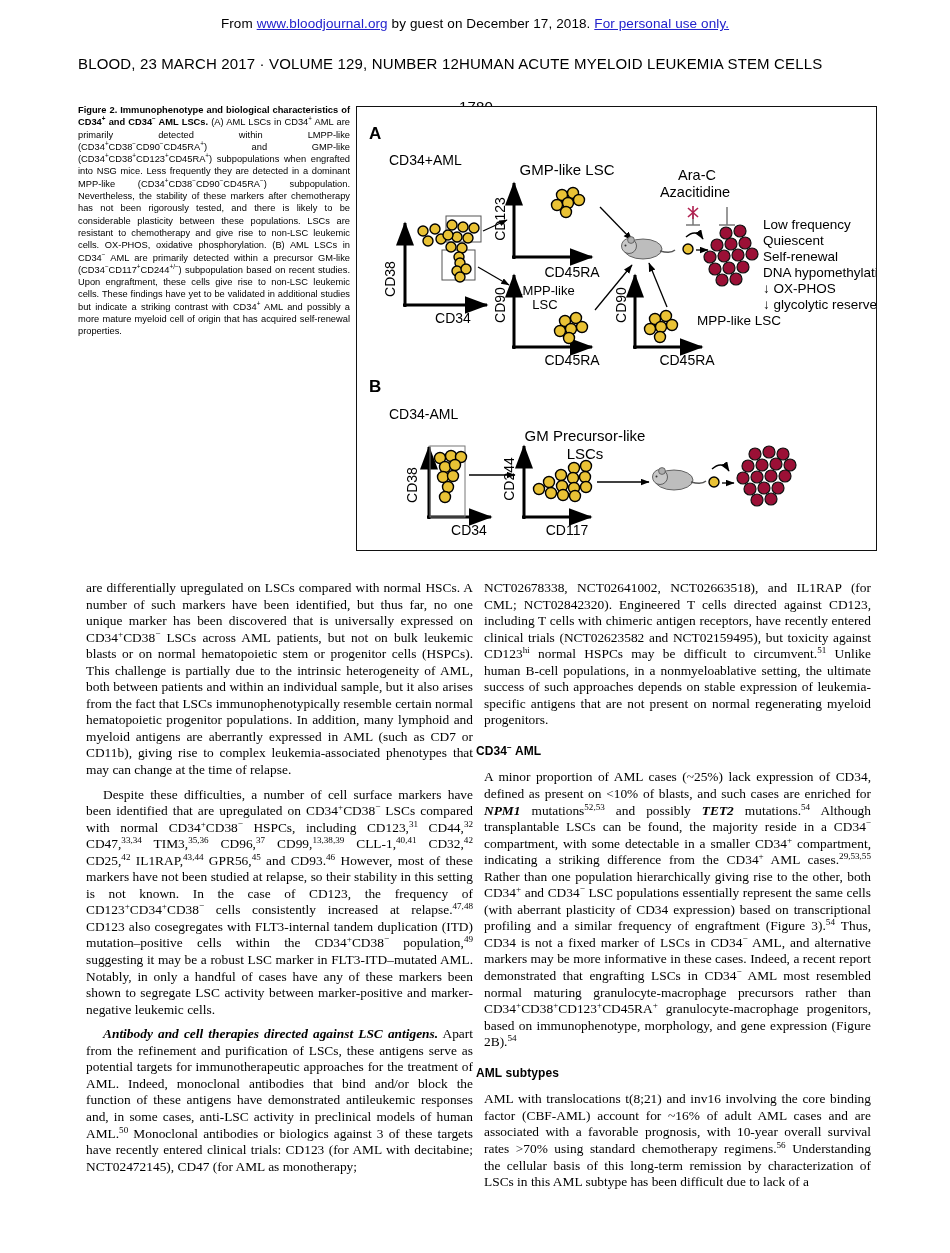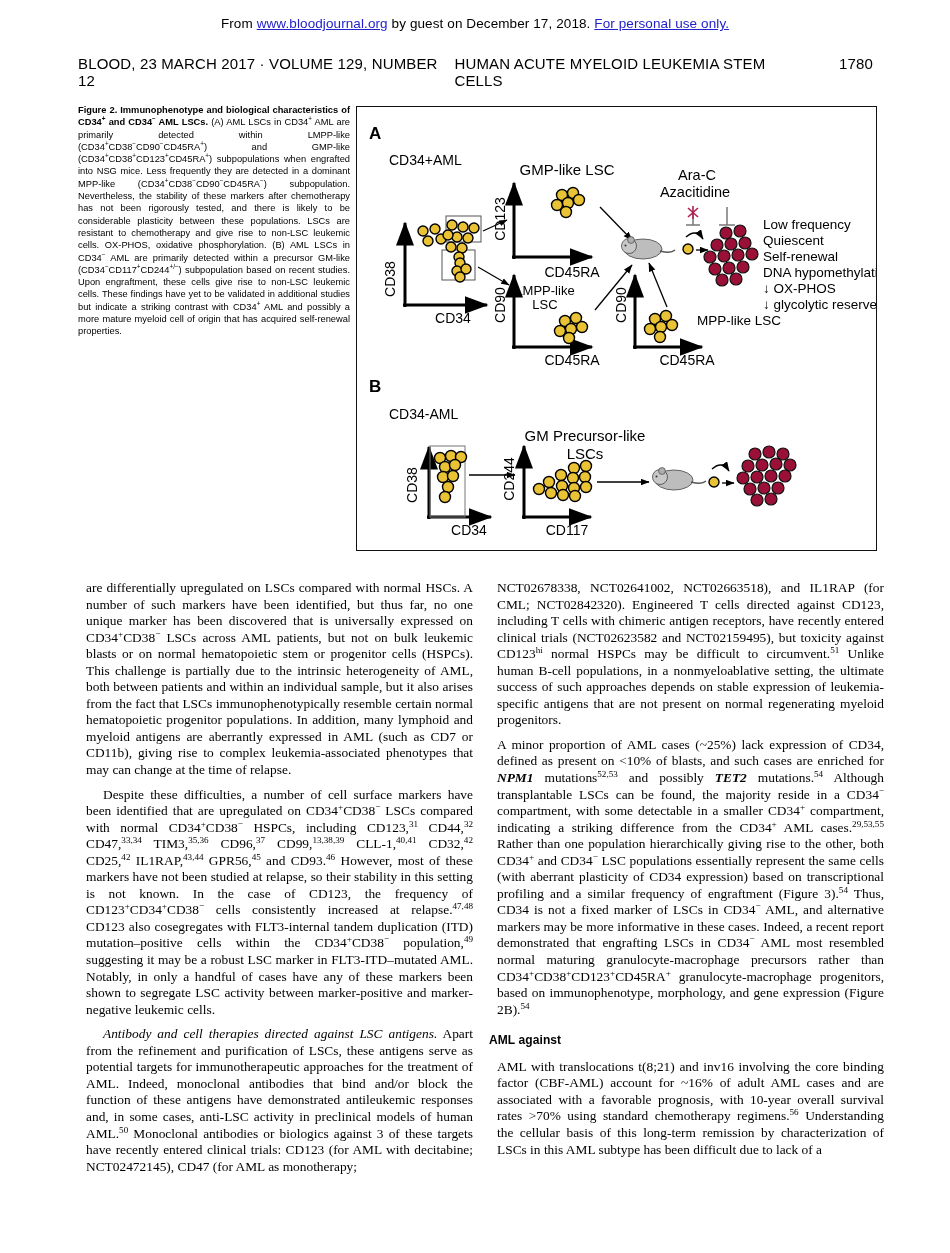--- a/index.html
+++ b/index.html
@@ -26,21 +26,21 @@
   .banner .lnk{color:#2222cc;}
 
   
   .runhead{
     position:absolute;top:55px;left:78px;width:795px;
     font-family:"Liberation Sans", sans-serif;
     font-size:15px;
     letter-spacing:.15px;
     display:flex;justify-content:flex-start;align-items:baseline;
   }
-  .runhead .rightgrp{display:flex;gap:26px;}
+  .runhead .rightgrp{display:flex;gap:26px;flex-direction:column;}
 
   
   .caption{
     position:absolute;left:78px;top:104px;width:272px;
     font-family:"Liberation Sans", sans-serif;
     font-size:9.3px;
     line-height:12.3px;
     text-align:justify;
     color:#000;
   }
@@ -59,32 +59,32 @@
 
   
   .col{
     position:absolute;top:572px;width:403px;
     font-size:13.4px;
     line-height:16.55px;
     text-align:justify;
     font-family:"Liberation Serif", serif;
   }
   .col.left{left:78px;}
-  .col.right{left:489px;}
+  .col.right{left:476px;}
   .col p{margin:8px;text-indent:0;}
   .col p.ind{text-indent:17px;}
   .col p + p{margin-top:0;}
   .sechead{
     font-family:"Liberation Sans", sans-serif;
     font-weight:bold;
     font-size:12px;
     margin:14px 0 10px 0;
     letter-spacing:.1px;
   }
-  .runin{font-weight:normal;font-style:italic;}
+  .runin{font-weight:bold;font-style:italic;}
   .ital{font-style:italic;font-weight:bold;}
 </style>
 </head>
 <body>
 
 <div class="page">
 
   <div class="banner">
     <span>From </span><a class="lnk" href="#">www.bloodjournal.org</a><span> by guest on December 17, 2018. </span><a class="lnk" href="#">For personal use only.</a>
   </div>
@@ -349,21 +349,22 @@
     <p>are differentially upregulated on LSCs compared with normal HSCs. A number of such markers have been identified, but thus far, no one unique marker has been discovered that is universally expressed on CD34<sup>+</sup>CD38<sup>−</sup> LSCs across AML patients, but not on bulk leukemic blasts or on normal hematopoietic stem or progenitor cells (HSPCs). This challenge is partially due to the intrinsic heterogeneity of AML, both between patients and within an individual sample, but it also arises from the fact that LSCs immunophenotypically resemble certain normal hematopoietic progenitor populations. In addition, many lymphoid and myeloid antigens are aberrantly expressed in AML (such as CD7 or CD11b), giving rise to complex leukemia-associated phenotypes that may can change at the time of relapse.</p>
 
     <p class="ind">Despite these difficulties, a number of cell surface markers have been identified that are upregulated on CD34<sup>+</sup>CD38<sup>−</sup> LSCs compared with normal CD34<sup>+</sup>CD38<sup>−</sup> HSPCs, including CD123,<sup>31</sup> CD44,<sup>32</sup> CD47,<sup>33,34</sup> TIM3,<sup>35,36</sup> CD96,<sup>37</sup> CD99,<sup>13,38,39</sup> CLL-1,<sup>40,41</sup> CD32,<sup>42</sup> CD25,<sup>42</sup> IL1RAP,<sup>43,44</sup> GPR56,<sup>45</sup> and CD93.<sup>46</sup> However, most of these markers have not been studied at relapse, so their stability in this setting is not known. In the case of CD123, the frequency of CD123<sup>+</sup>CD34<sup>+</sup>CD38<sup>−</sup> cells consistently increased at relapse.<sup>47,48</sup> CD123 also cosegregates with FLT3-internal tandem duplication (ITD) mutation–positive cells within the CD34<sup>+</sup>CD38<sup>−</sup> population,<sup>49</sup> suggesting it may be a robust LSC marker in FLT3-ITD–mutated AML. Notably, in only a handful of cases have any of these markers been shown to segregate LSC activity between marker-positive and marker-negative leukemic cells.</p>
 
     <p class="ind"><span class="runin">Antibody and cell therapies directed against LSC antigens.</span> Apart from the refinement and purification of LSCs, these antigens serve as potential targets for immunotherapeutic approaches for the treatment of AML. Indeed, monoclonal antibodies that bind and/or block the function of these antigens have demonstrated antileukemic responses and, in some cases, anti-LSC activity in preclinical models of human AML.<sup>50</sup> Monoclonal antibodies or biologics against 3 of these targets have recently entered clinical trials: CD123 (for AML with decitabine; NCT02472145), CD47 (for AML as monotherapy;</p>
   </div>
 
   <div class="col right">
     <p>NCT02678338, NCT02641002, NCT02663518), and IL1RAP (for CML; NCT02842320). Engineered T cells directed against CD123, including T cells with chimeric antigen receptors, have recently entered clinical trials (NCT02623582 and NCT02159495), but toxicity against CD123<sup>hi</sup> normal HSPCs may be difficult to circumvent.<sup>51</sup> Unlike human B-cell populations, in a nonmyeloablative setting, the ultimate success of such approaches depends on stable expression of leukemia-specific antigens that are not present on normal regenerating myeloid progenitors.</p>
 
+    <h2 class="sechead">CD34<sup>−</sup> AML</h2>
 
     <p>A minor proportion of AML cases (~25%) lack expression of CD34, defined as present on &lt;10% of blasts, and such cases are enriched for <span class="ital">NPM1</span> mutations<sup>52,53</sup> and possibly <span class="ital">TET2</span> mutations.<sup>54</sup> Although transplantable LSCs can be found, the majority reside in a CD34<sup>−</sup> compartment, with some detectable in a smaller CD34<sup>+</sup> compartment, indicating a striking difference from the CD34<sup>+</sup> AML cases.<sup>29,53,55</sup> Rather than one population hierarchically giving rise to the other, both CD34<sup>+</sup> and CD34<sup>−</sup> LSC populations essentially represent the same cells (with aberrant plasticity of CD34 expression) based on transcriptional profiling and a similar frequency of engraftment (Figure 3).<sup>54</sup> Thus, CD34 is not a fixed marker of LSCs in CD34<sup>−</sup> AML, and alternative markers may be more informative in these cases. Indeed, a recent report demonstrated that engrafting LSCs in CD34<sup>−</sup> AML most resembled normal maturing granulocyte-macrophage precursors rather than CD34<sup>+</sup>CD38<sup>+</sup>CD123<sup>+</sup>CD45RA<sup>+</sup> granulocyte-macrophage progenitors, based on immunophenotype, morphology, and gene expression (Figure 2B).<sup>54</sup></p>
 
-    <h2 class="sechead">AML against</h2>
+    <h2 class="sechead">AML subtypes</h2>
 
     <p>AML with translocations t(8;21) and inv16 involving the core binding factor (CBF-AML) account for ~16% of adult AML cases and are associated with a favorable prognosis, with 10-year overall survival rates &gt;70% using standard chemotherapy regimens.<sup>56</sup> Understanding the cellular basis of this long-term remission by characterization of LSCs in this AML subtype has been difficult due to lack of a</p>
   </div>
 
 </div>
 
 </body></html>

